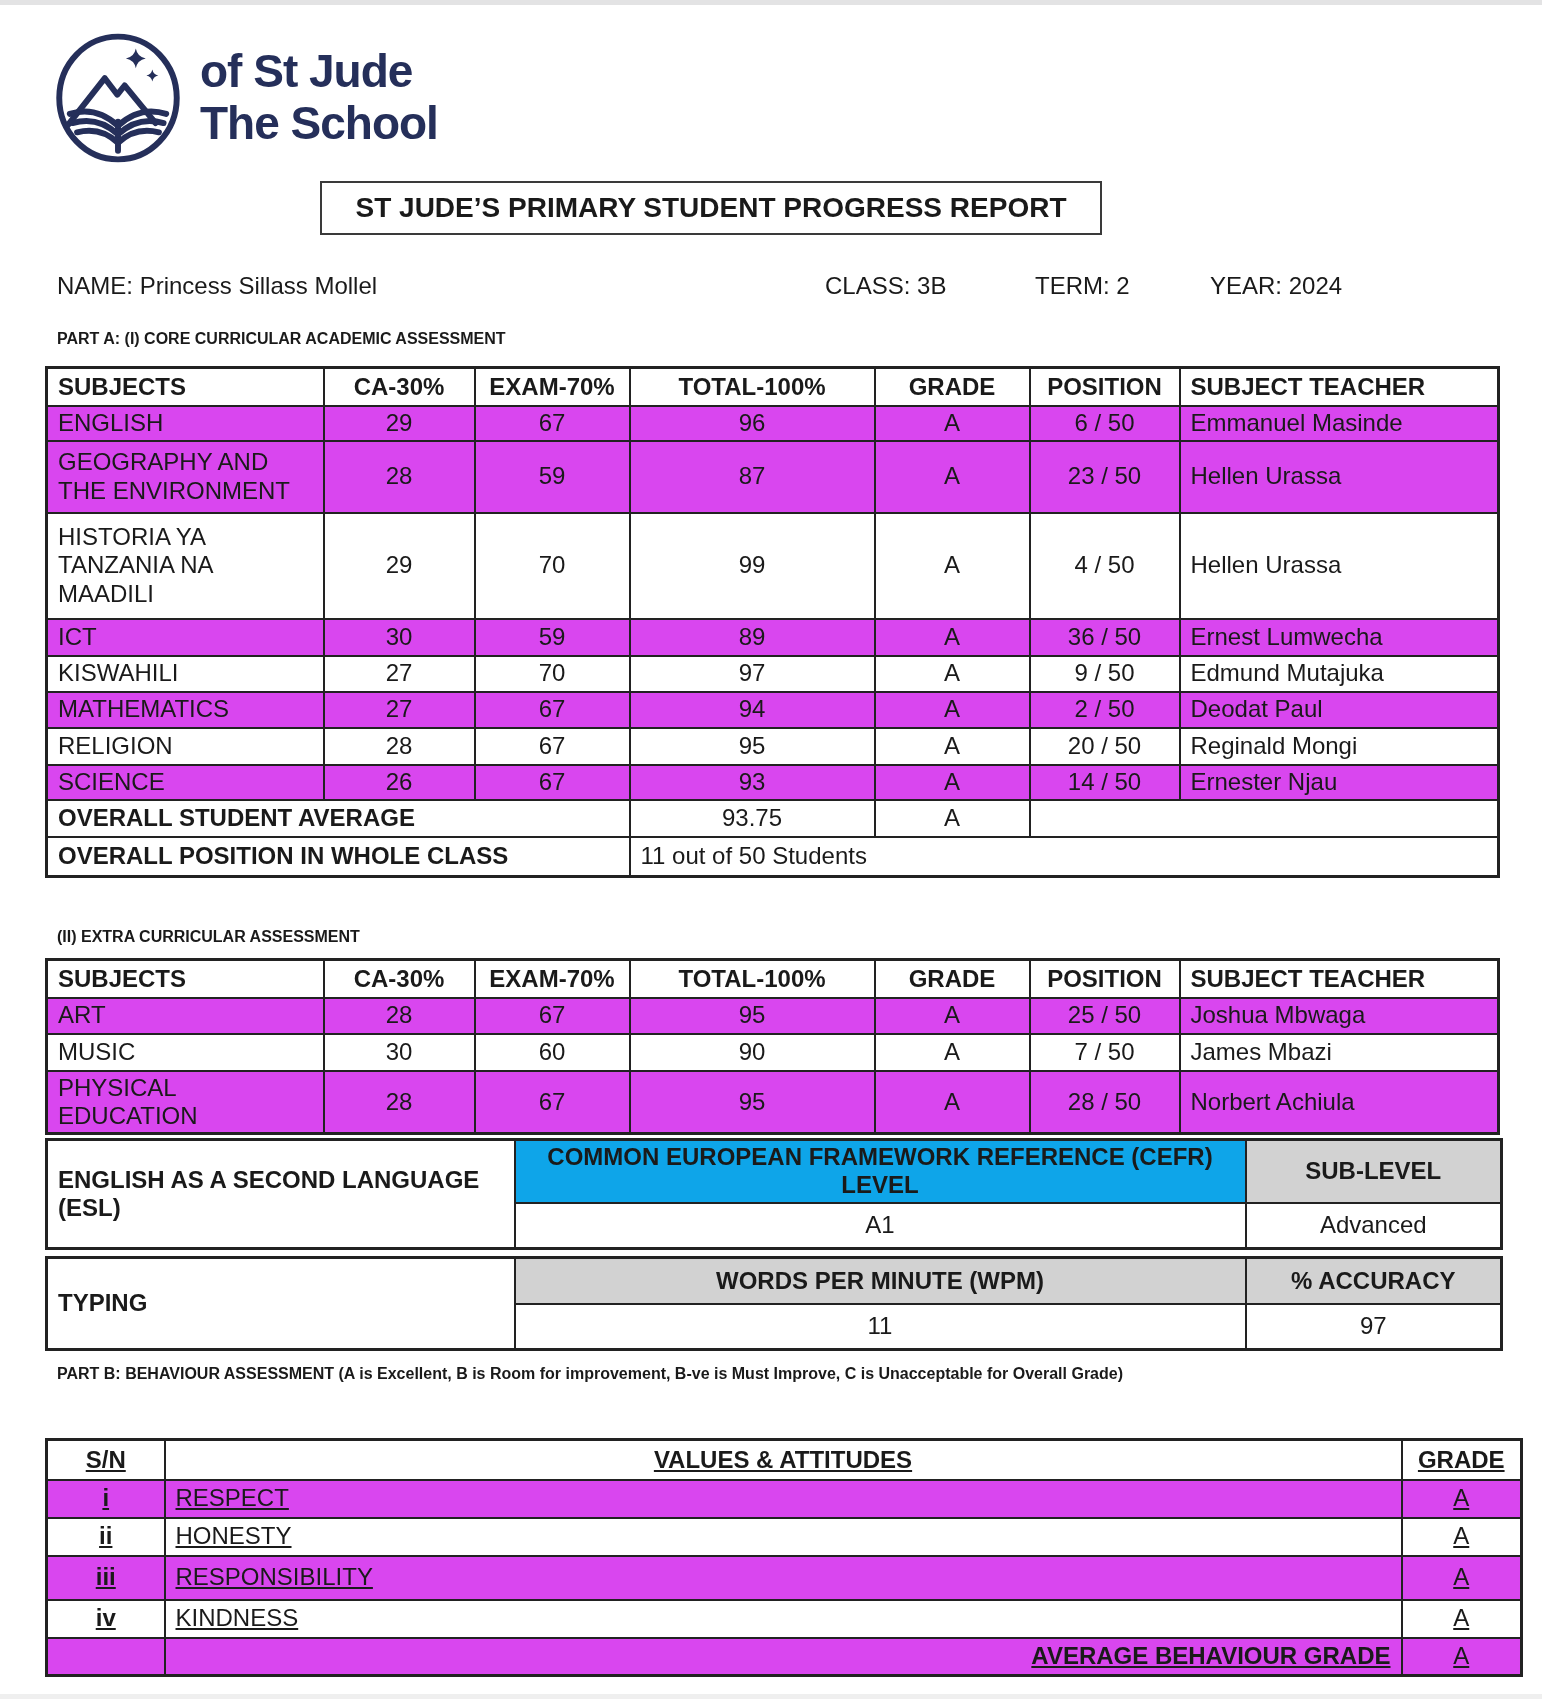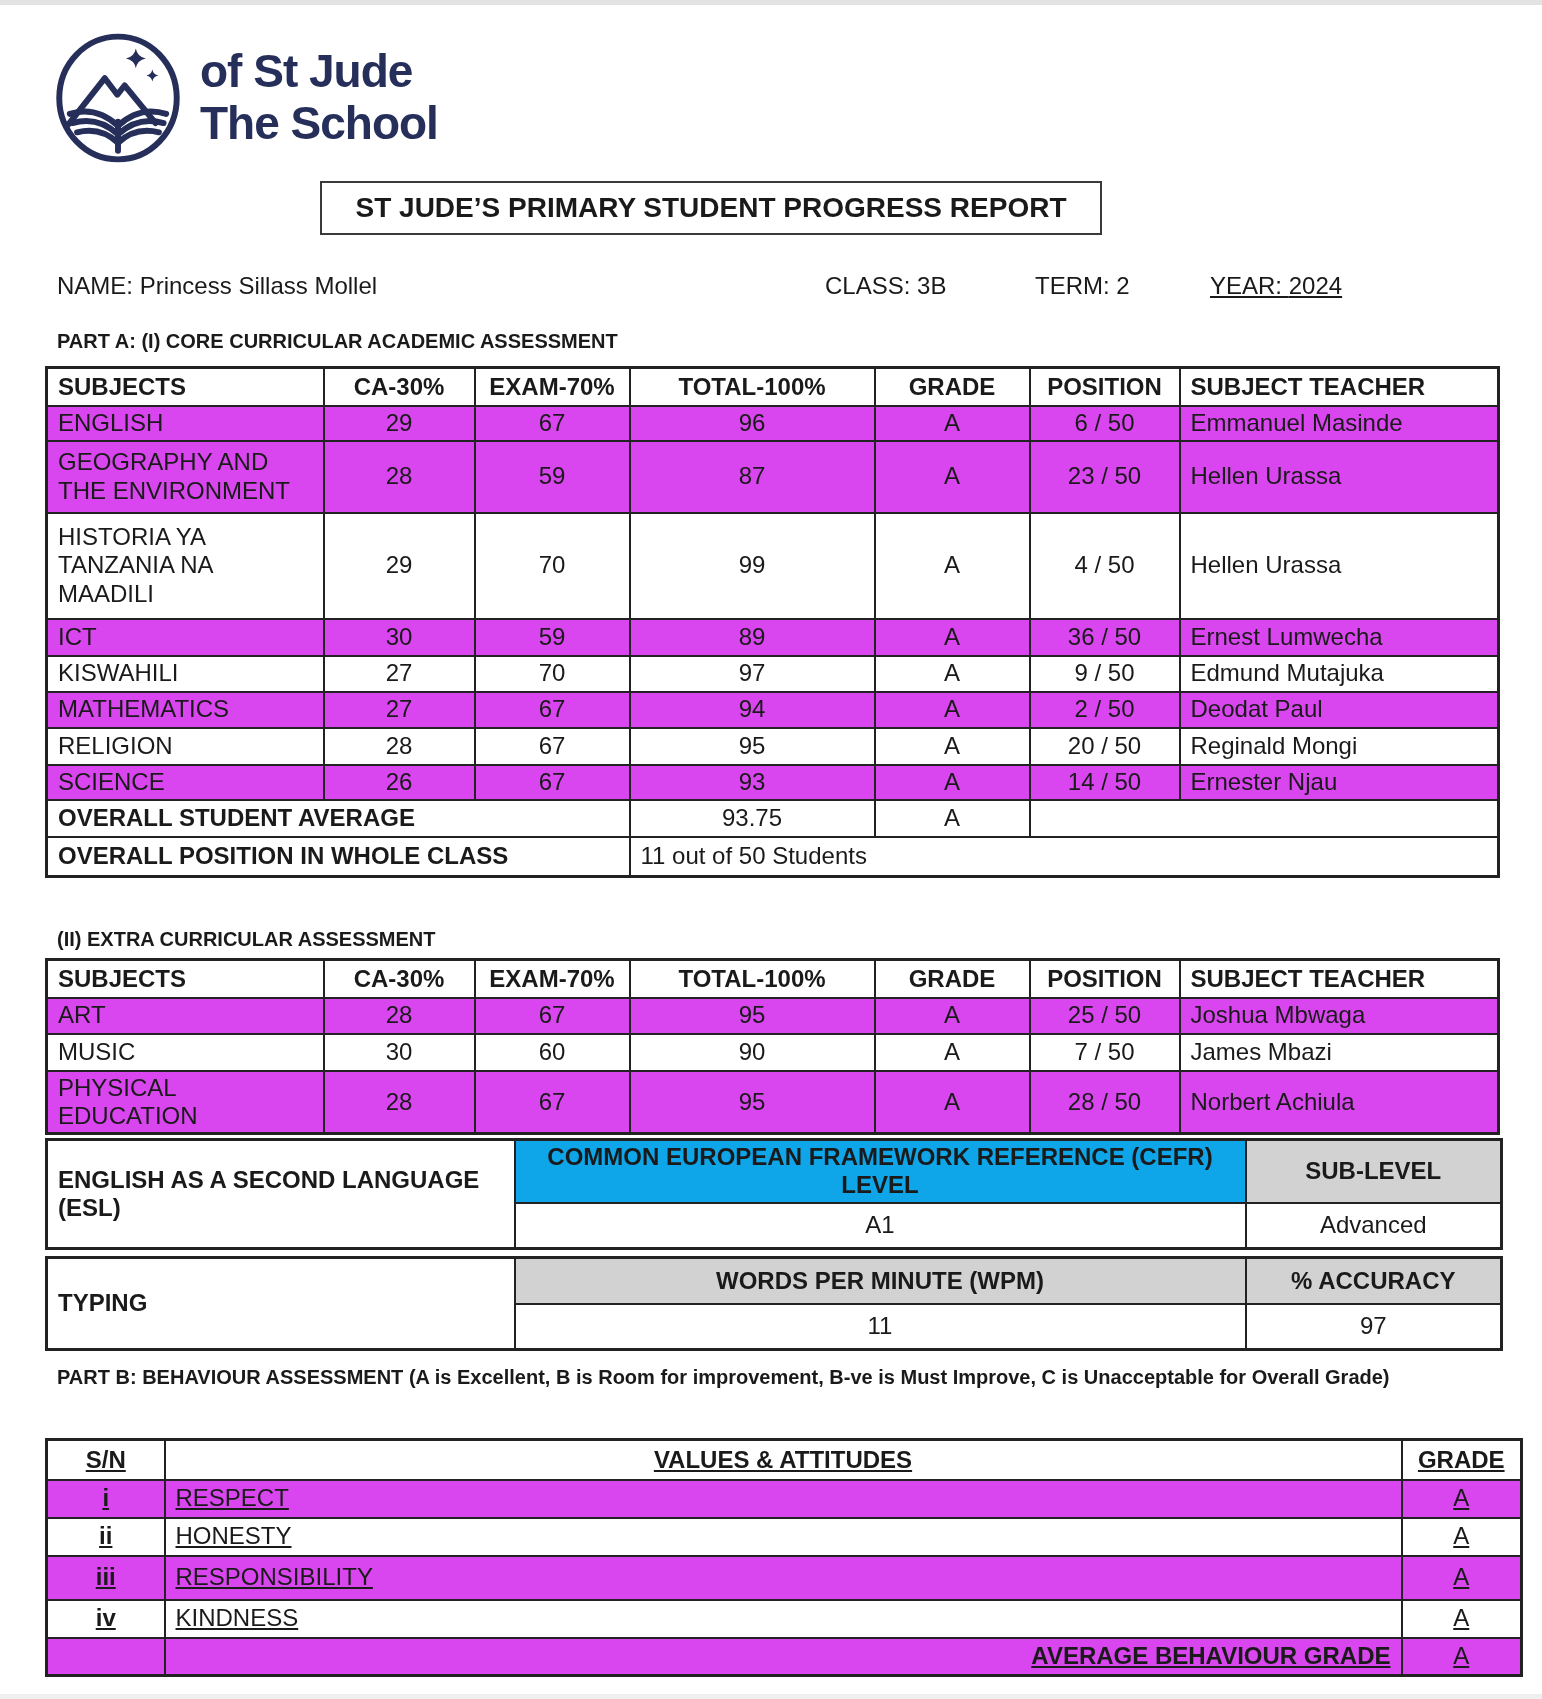--- a/index.html
+++ b/index.html
@@ -17,23 +17,23 @@
   
   .title-box{
     position:absolute;top:181px;left:320px;width:778px;height:50px;
     border:2px solid #3a3a3a;display:flex;align-items:center;justify-content:center;
     font-size:28px;font-weight:bold;letter-spacing:0px;
   }
 
   
   .info-row{position:absolute;top:272px;left:0;width:1542px;height:30px;font-size:24px;}
   .info-item{position:absolute;white-space:nowrap;}
-  .i-name{left:57px;} .i-class{left:825px;} .i-term{left:1035px;} .i-year{left:1210px;text-decoration:underline;}
-
-  .sec-heading{position:absolute;font-size:20px;font-weight:bold;white-space:nowrap;}
+  .i-name{left:57px;} .i-class{left:825px;} .i-term{left:1035px;} .i-year{left:1210px;}
+
+  .sec-heading{position:absolute;font-size:16px;font-weight:bold;white-space:nowrap;}
   .h-parta{top:330px;left:57px;}
   .h-partii{top:928px;left:57px;}
   .h-partb{top:1362px;left:57px;width:1432px;white-space:normal;line-height:1.5;}
 
   table{border-collapse:collapse;table-layout:fixed;position:absolute;}
   td{
     border:2px solid #222222;font-size:24px;text-align:center;vertical-align:middle;
     padding:2px 10px;line-height:1.18;overflow:hidden;
   }
   table.grid{border:3px solid #222222;padding-left:15px;}

